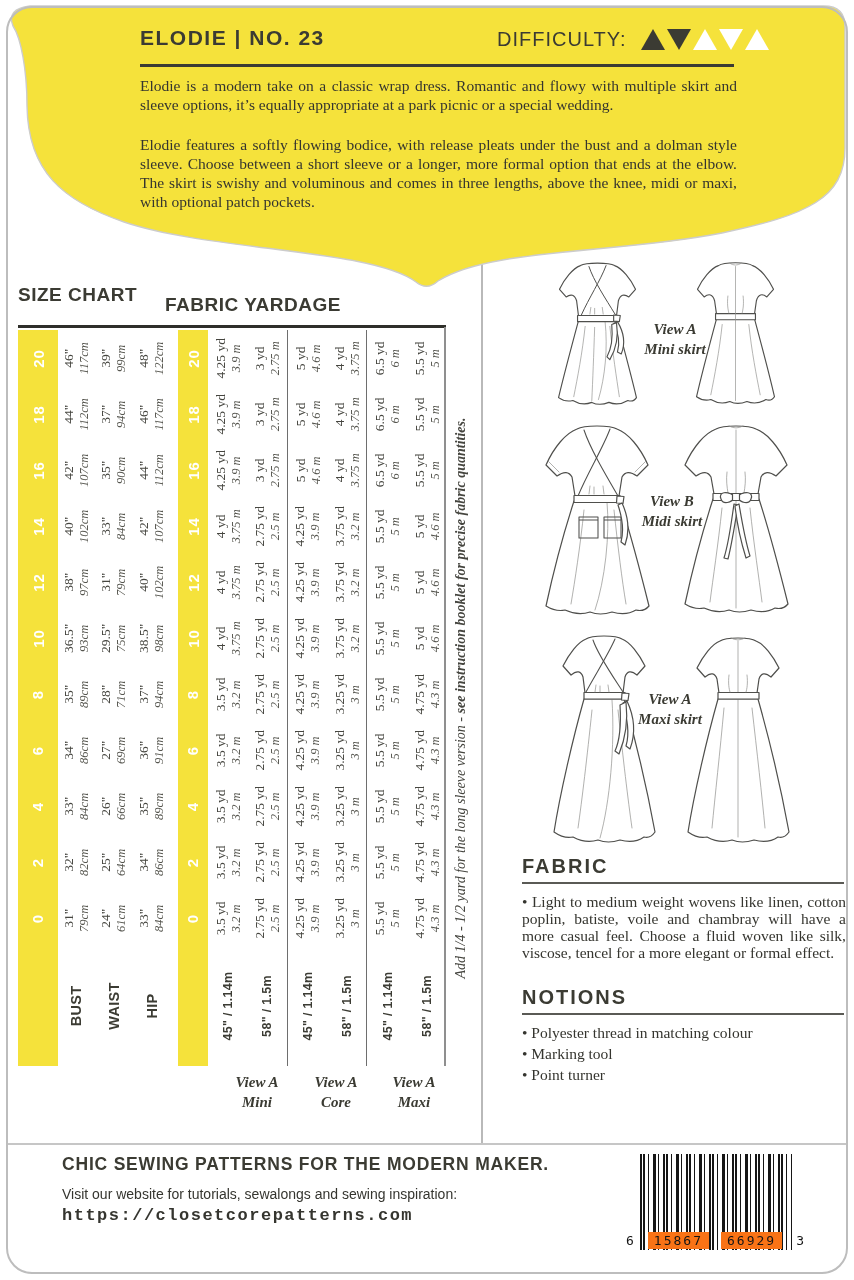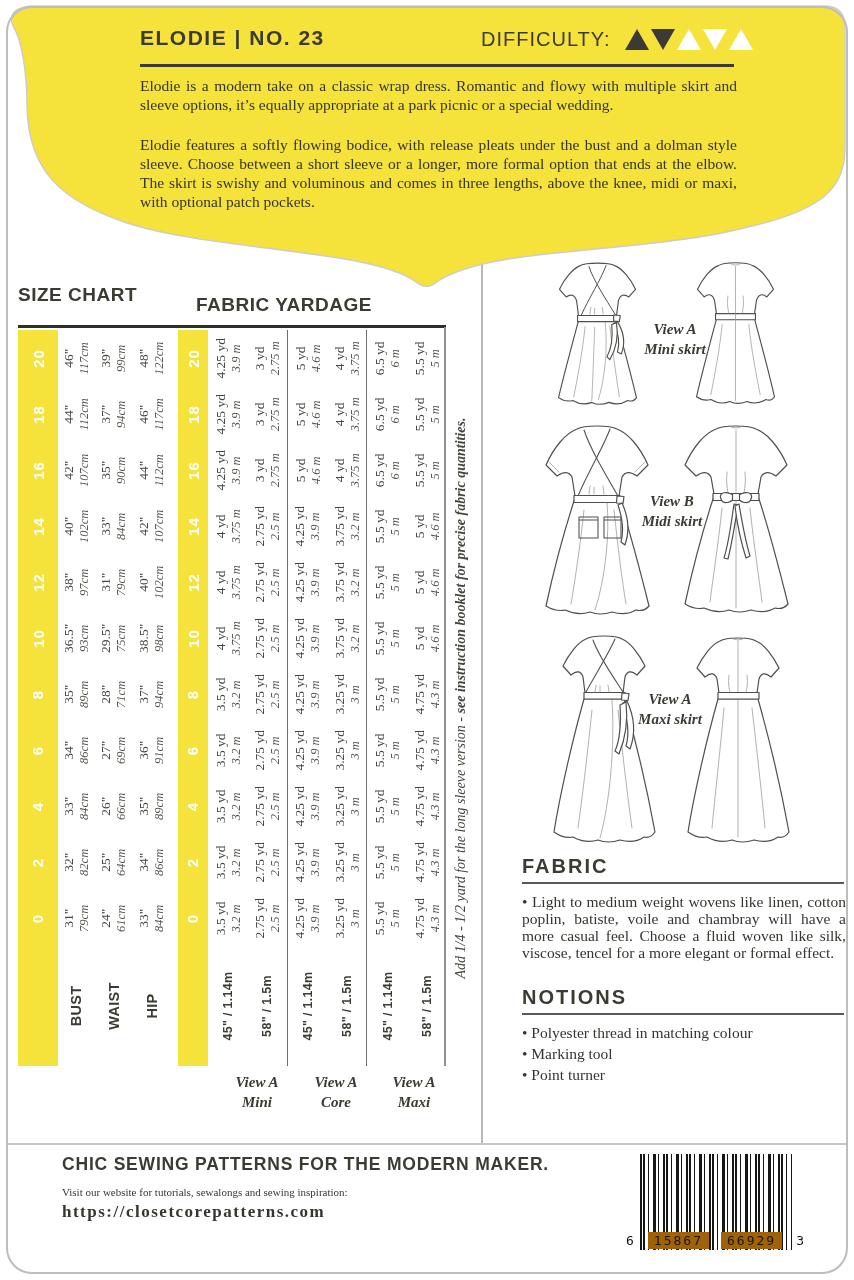--- a/index.html
+++ b/index.html
@@ -17,36 +17,36 @@
   
   .v-divider{position:absolute;left:481px;top:240px;width:2px;height:903px;background:#b9b9b9;z-index:1}
   .footer-line{position:absolute;left:8px;top:1143px;width:838px;height:2px;background:#c6c6c6;z-index:2}
 
   
   .flap{position:absolute;left:0;top:0;z-index:2}
 
   
   .header{position:absolute;left:0;top:0;width:854px;z-index:3}
   .pattern-title{position:absolute;left:140px;top:26px;font:700 21px var(--sans);letter-spacing:1.5px;color:var(--dark)}
-  .difficulty{position:absolute;left:481px;top:28px;display:flex;align-items:center}
+  .difficulty{position:absolute;left:497px;top:28px;display:flex;align-items:center}
   .difficulty-label{font:400 20px var(--sans);letter-spacing:1px;color:var(--dark)}
   .tris{display:flex;align-items:center;margin-left:14px;gap:2px}
   .tri{width:0;height:0;border-left:12px solid transparent;border-right:12px solid transparent}
   .tri.up{border-bottom:21px solid var(--dark)}
   .tri.down{border-top:21px solid var(--dark)}
   .tri.lite.up{border-bottom-color:#fff}
   .tri.lite.down{border-top-color:#fff}
   .header-rule{position:absolute;left:140px;top:64px;width:594px;height:2.5px;background:var(--dark)}
   .description{position:absolute;left:140px;top:76px;width:597px;font-family:var(--serif);font-size:15.5px;line-height:19px;color:var(--ink);text-align:justify}
   .description p + p{margin-top:21px}
 
   
   .tbl-title{position:absolute;font:700 19px var(--sans);letter-spacing:.5px;color:var(--dark);z-index:3}
   .t-sizechart{left:18px;top:284px}
-  .t-yardage{left:196px;top:294px}
+  .t-yardage{left:165px;top:294px}
   .tbl-topline{position:absolute;left:18px;top:325px;width:428px;height:3px;background:#2f2f2a;z-index:3}
 
   
   .rtable{position:absolute;top:330px;z-index:3}
   .sc-table{left:18px;width:153px}
   .ya-table{left:178px;width:269px}
   .row{display:flex;height:56px}
   .cell{display:flex;align-items:center;justify-content:center;overflow:visible}
   .sc-size{width:40px;background:var(--yellow)}
   .w37{width:37px}.w39{width:39px}
@@ -79,33 +79,33 @@
   .sec-head{position:absolute;left:522px;font:700 20px var(--sans);letter-spacing:2px;color:var(--dark);z-index:3}
   .sec-rule{position:absolute;left:522px;width:322px;height:2px;background:#5a5a55;z-index:3}
   .sec-list{position:absolute;left:522px;width:324px;list-style:none;font-family:var(--serif);font-size:15.5px;line-height:17px;color:var(--ink);z-index:3}
   .sec-list li{margin-bottom:4px}
   .sec-list li::before{content:"•  "}
   .sec-list.justify li{text-align:justify}
 
   
   .footer{position:absolute;left:62px;top:1154px;z-index:3}
   .tagline{font:700 17.5px var(--sans);letter-spacing:.8px;color:var(--dark)}
-  .visit{margin-top:11px;font-family:Liberation Serif, serif;font-size:11px;color:var(--ink)}
-  .url{margin-top:4px;font-family:Liberation Serif, serif;font-weight:700;font-size:17px;letter-spacing:1.5px;color:var(--ink)}
+  .visit{margin-top:11px;font-family:Liberation Sans, sans-serif;font-size:14px;color:var(--ink)}
+  .url{margin-top:4px;font-family:Liberation Mono, monospace;font-weight:700;font-size:17px;letter-spacing:1.5px;color:var(--ink)}
   .copyright{margin-top:17px;font-family:var(--serif);font-size:15.5px;color:var(--ink)}
   .heart{color:#EDA3A0}
 
   
   .barcode{position:absolute;left:624px;top:1152px;width:182px;height:104px;background:#fff;z-index:4}
   .bars{position:absolute;left:16px;right:14px;top:2px;height:96px;
     background:
       repeating-linear-gradient(90deg,#161616 0 2px,#fff 2px 3px,#161616 3px 5px,#fff 5px 8px,#161616 8px 9px,#fff 9px 13px,#161616 13px 16px,#fff 16px 18px,#161616 18px 19px,#fff 19px 23px);}
   .bc-digits{position:absolute;left:0;right:0;top:80px;display:flex;justify-content:space-between;align-items:flex-end;font:13px "DejaVu Sans Mono", monospace;color:#161616}
   .bc-d{background:#fff;padding:1px 2px}
-  .bc-group{background:#a16207;padding:1px 6px;letter-spacing:2px}
+  .bc-group{background:#f97316;padding:1px 6px;letter-spacing:2px}
 </style>
 </head>
 <body>
 
 <div class="page">
 
   <div class="v-divider"></div>
   <div class="footer-line"></div>
 
   <svg class="flap" width="854" height="300" viewBox="0 0 854 300">

